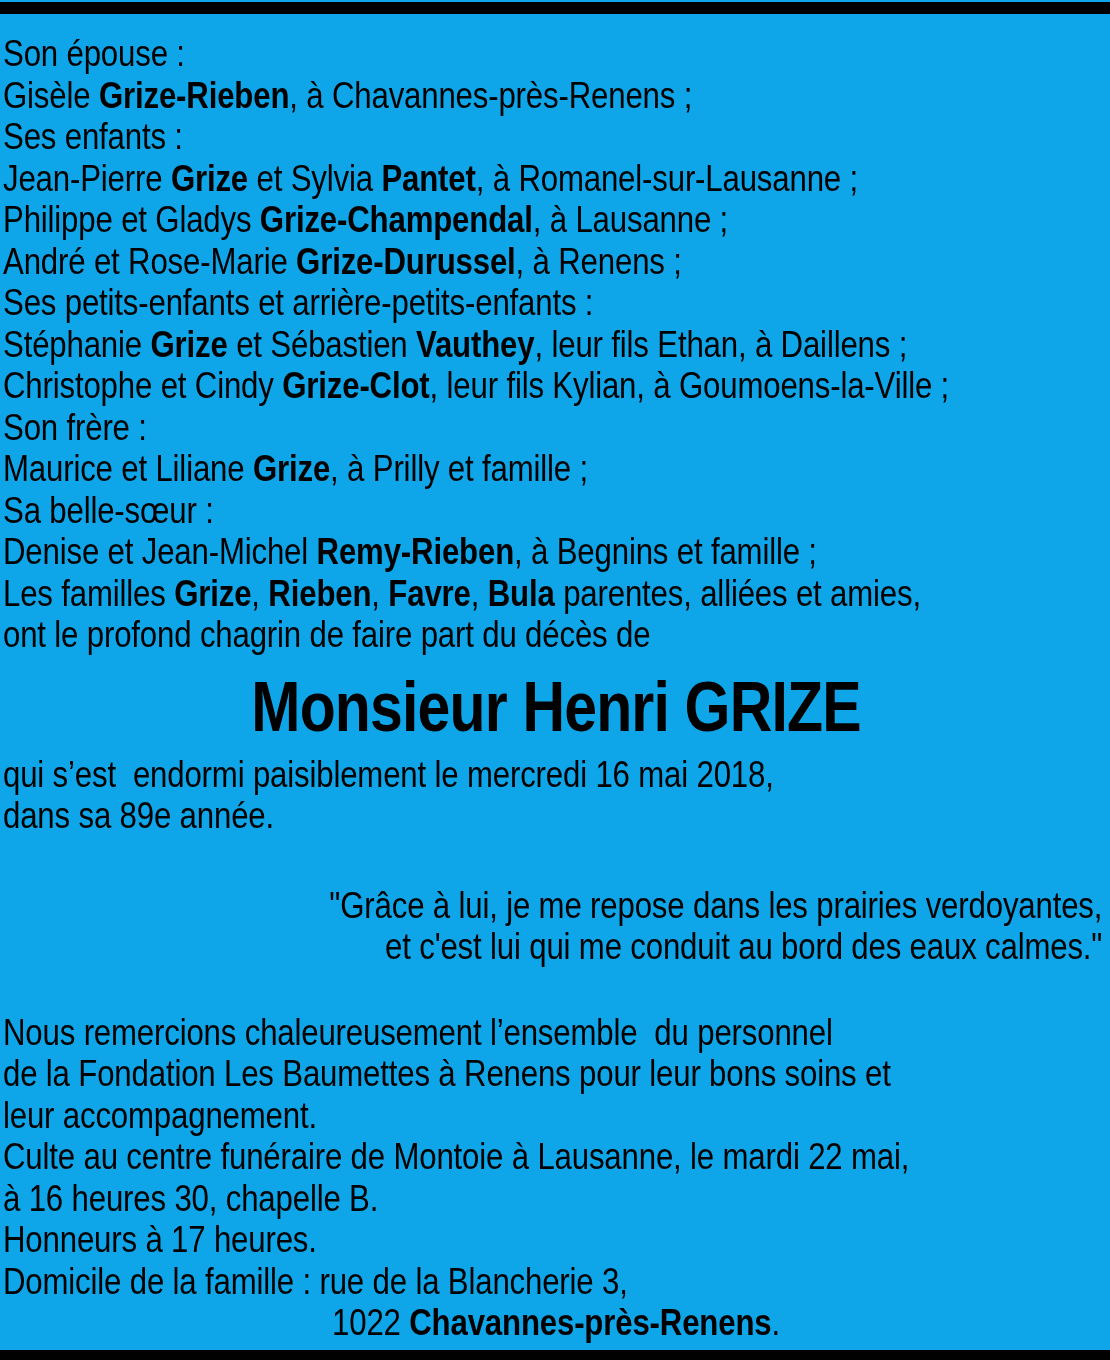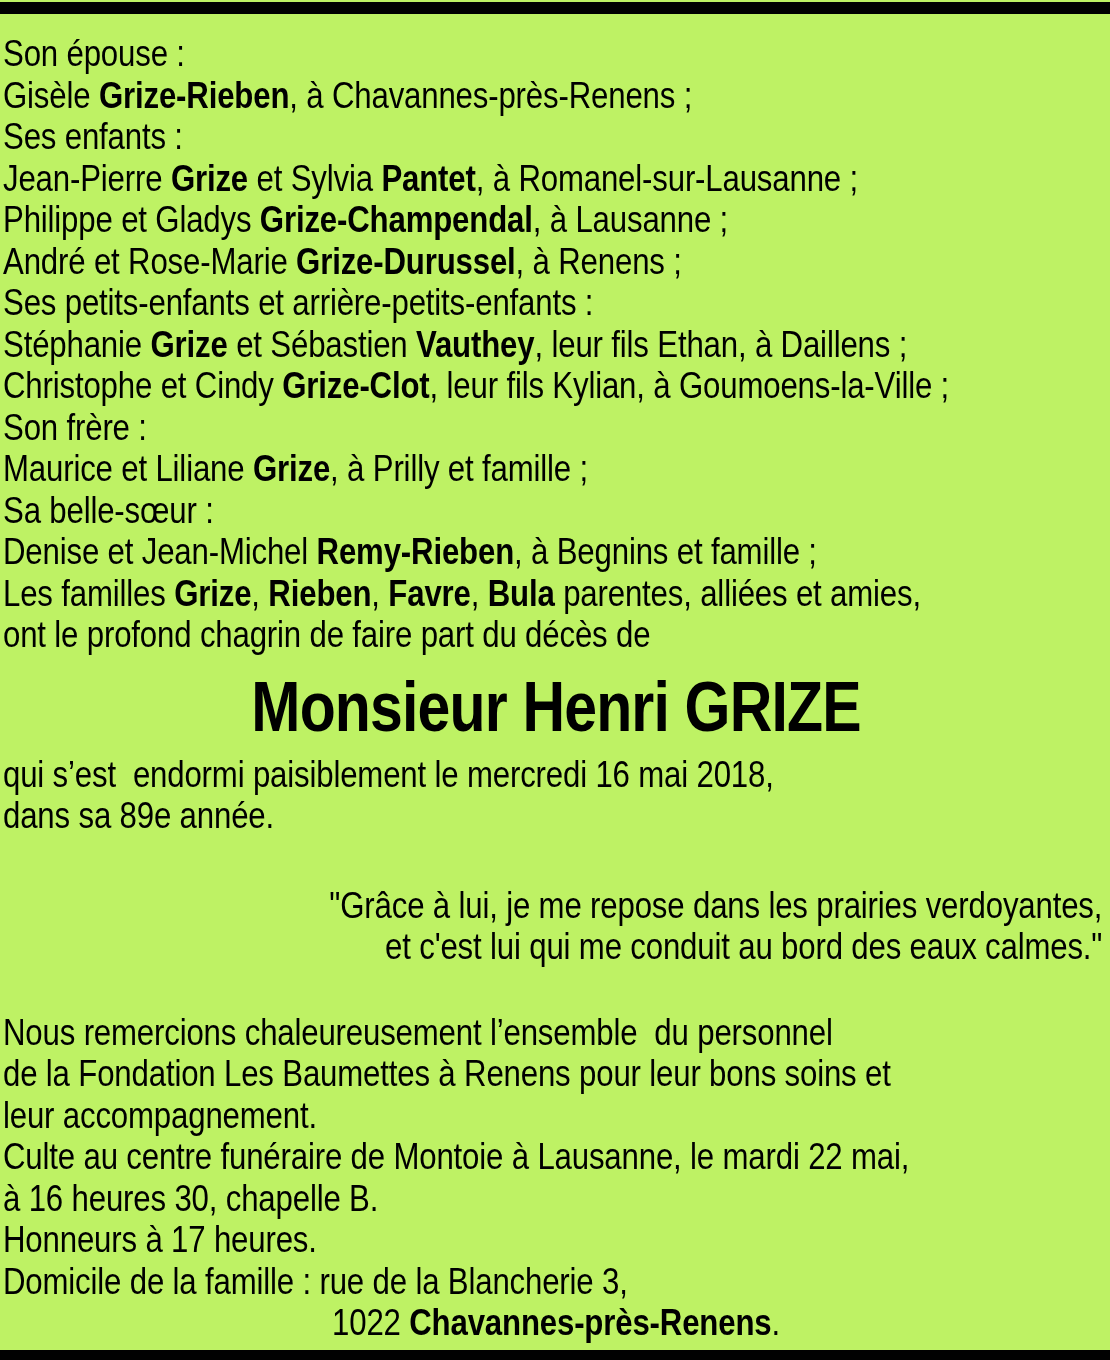--- a/index.html
+++ b/index.html
@@ -4,21 +4,21 @@
 <style>
   html, body {
     margin: 0;
     padding: 0;
     background: #ffffff;
   }
   .page {
     position: relative;
     width: 1110px;
     height: 1360px;
-    background: #bef264;
+    background: #0ea5e9;
     overflow: hidden;
     font-family: "Liberation Sans", "DejaVu Sans", sans-serif;
     color: #000000;
   }
   .rule {
     position: absolute;
     left: 0;
     width: 1110px;
     background: #010101;
   }

